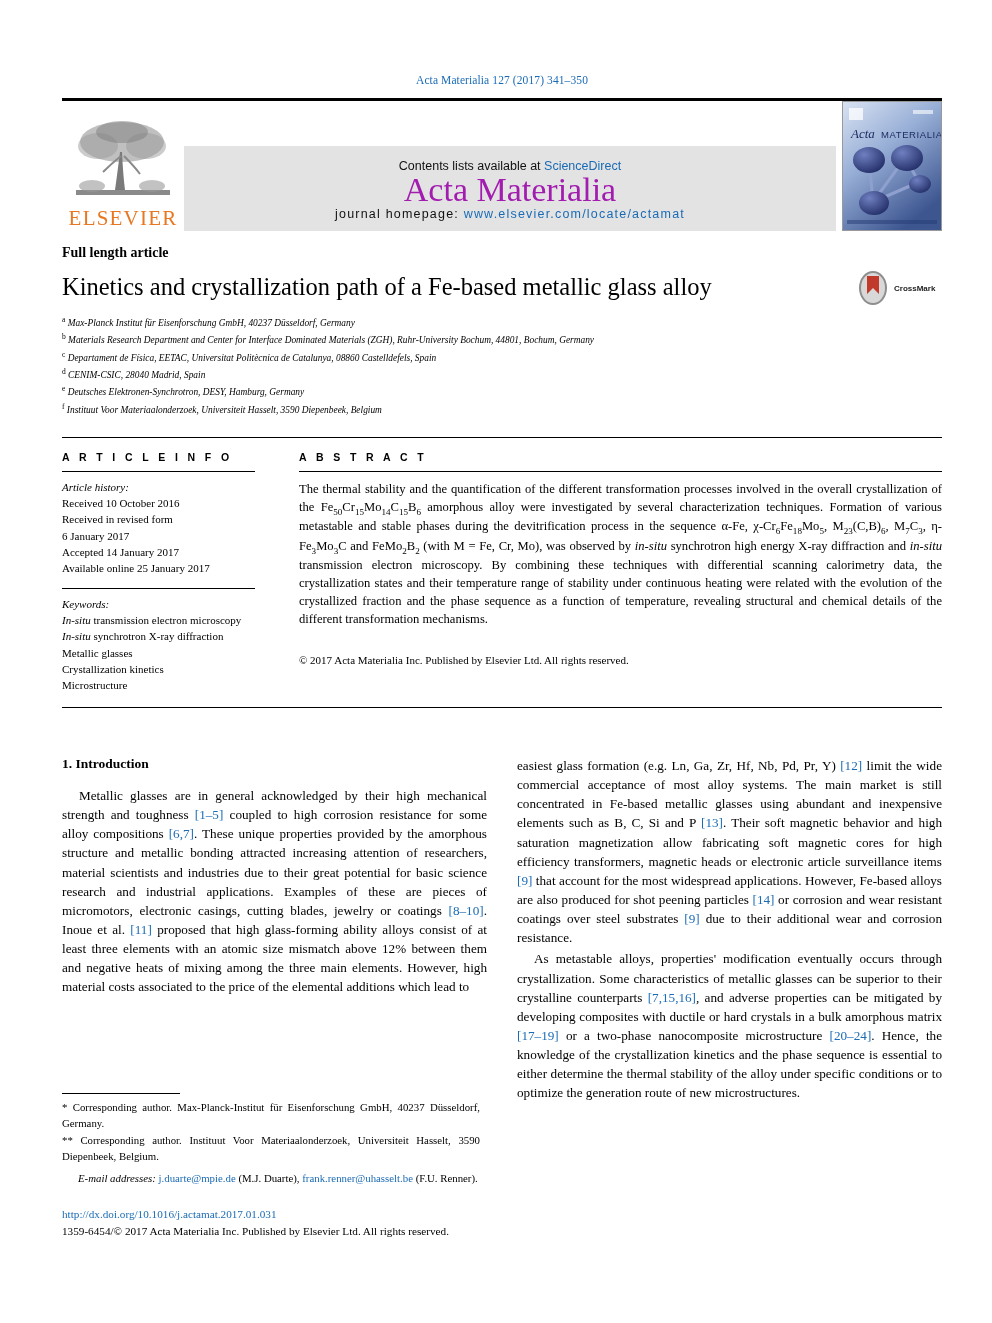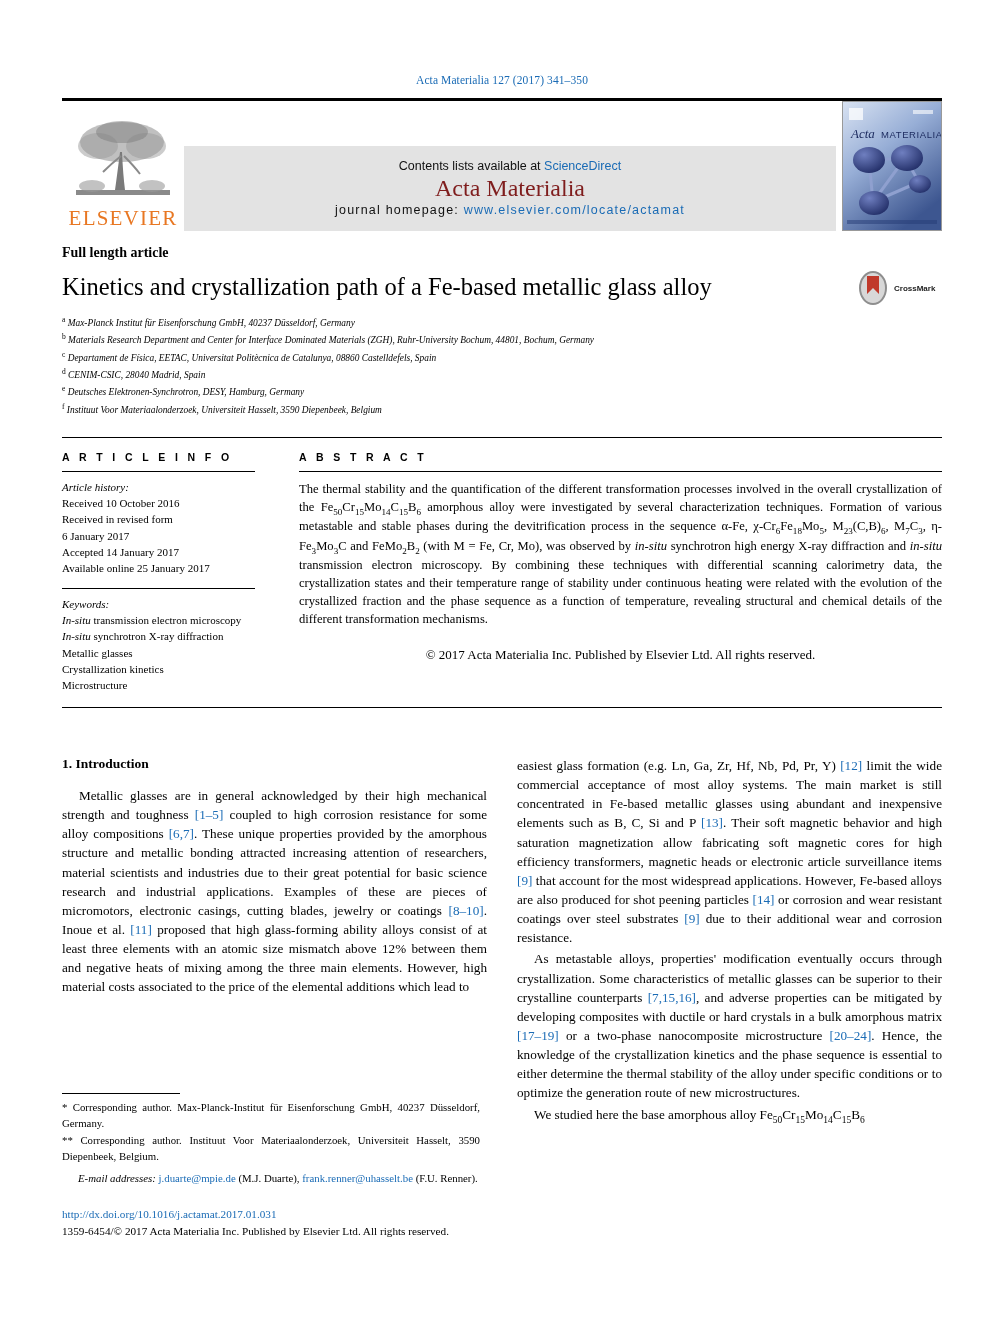--- a/index.html
+++ b/index.html
@@ -76,22 +76,22 @@
     margin-top: 45px;
   }
   .contents-line {
     font-family: "Liberation Sans", sans-serif;
     font-size: 12.5px;
     color: #111;
   }
   .contents-line .sd { color: #1a6bb5; }
   .journal-title {
     font-family: "Liberation Serif", serif;
-    font-size: 24px;
-    color: #7f1d1d;
+    font-size: 34px;
+    color: #a21caf;
     line-height: 1;
   }
   .homepage-line {
     font-family: "Liberation Sans", sans-serif;
     font-size: 12.5px;
     color: #111;
     letter-spacing: 1.2px;
   }
   .homepage-line .url { color: #1a6bb5; }
   .cover-thumb {
@@ -183,23 +183,23 @@
   .kw-item i { font-style: italic; }
   .abs-text {
     font-family: "Liberation Serif", serif;
     font-size: 12.6px;
     line-height: 1.42;
     text-align: justify;
     margin-top: 9px;
   }
   .abs-copy {
     font-family: "Liberation Serif", serif;
-    font-size: 13px;
-    text-align: center;
-    margin-top: 18px;
+    font-size: 11px;
+    text-align: left;
+    margin-top: 25px;
   }
   sub { font-size: 0.72em; vertical-align: sub; }
   .it { font-style: italic; }
 
   
   .body-cols {
     margin-top: 48px;
     display: flex;
     gap: 30px;
   }
@@ -409,21 +409,20 @@
         <p class="para">As metastable alloys, properties' modification eventually occurs
           through crystallization. Some characteristics of metallic glasses can
           be superior to their crystalline counterparts <span class="ref">[7,15,16]</span>, and adverse
           properties can be mitigated by developing composites with ductile
           or hard crystals in a bulk amorphous matrix <span class="ref">[17–19]</span> or a two-phase
           nanocomposite microstructure <span class="ref">[20–24]</span>. Hence, the knowledge of
           the crystallization kinetics and the phase sequence is essential to
           either determine the thermal stability of the alloy under specific
           conditions or to optimize the generation route of new
           microstructures.</p>
-        <p class="para">We studied here the base amorphous alloy Fe<sub>50</sub>Cr<sub>15</sub>Mo<sub>14</sub>C<sub>15</sub>B<sub>6</sub></p>
       </div>
     </div>
 
   </div>
 
   <div class="footnotes">
     <div class="fn-rule"></div>
     <div class="fn">* Corresponding author. Max-Planck-Institut für Eisenforschung GmbH, 40237 Düsseldorf, Germany.</div>
     <div class="fn" style="margin-top:2px">** Corresponding author. Instituut Voor Materiaalonderzoek, Universiteit Hasselt, 3590 Diepenbeek, Belgium.</div>
     <div class="fn" style="text-indent:16px"><span class="lbl">E-mail addresses:</span>

